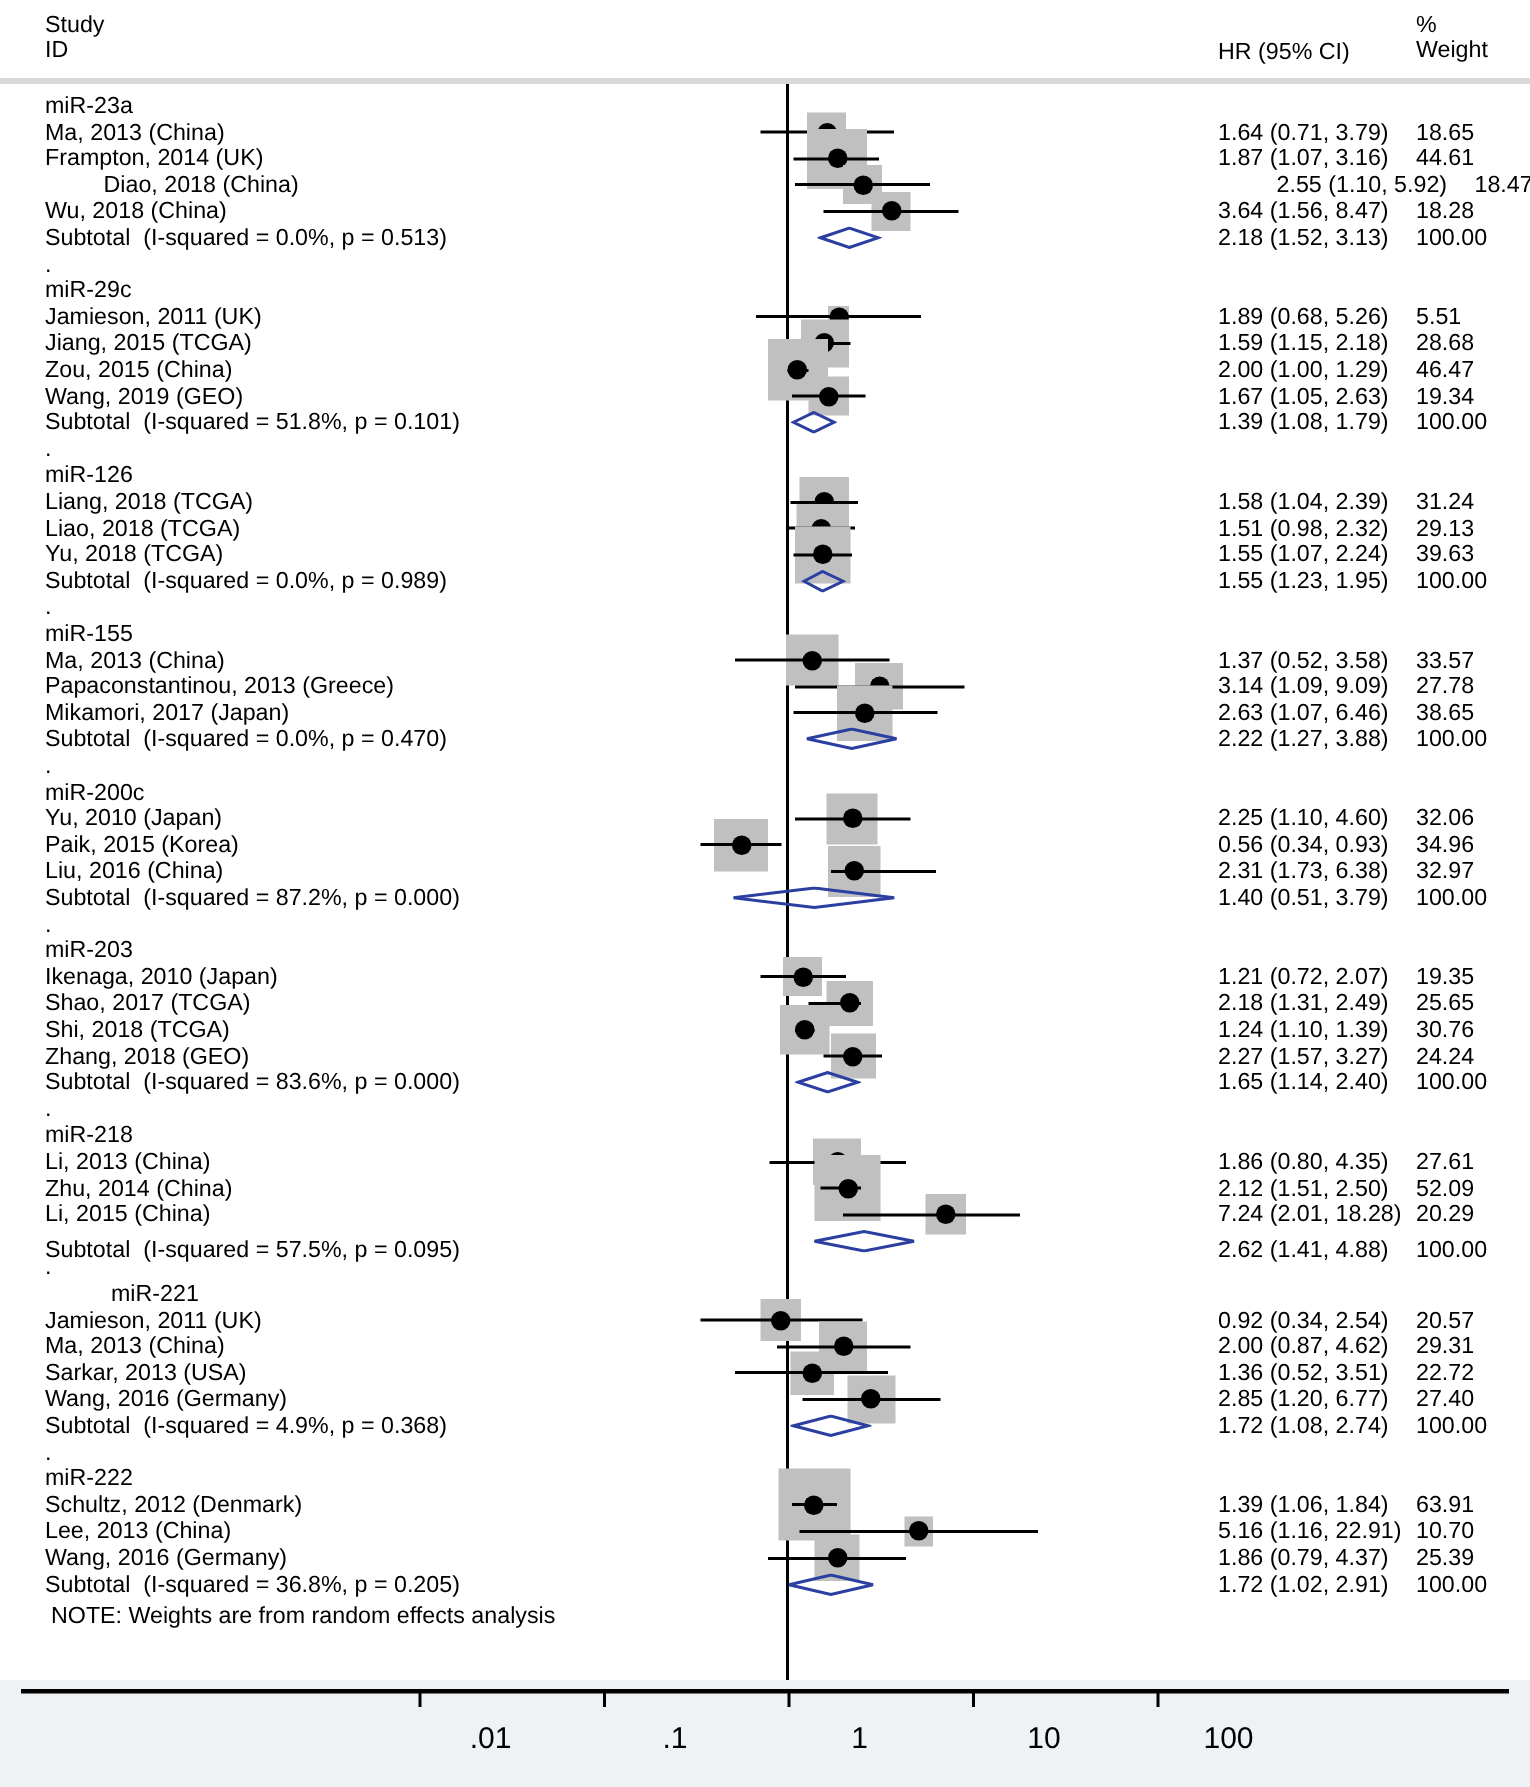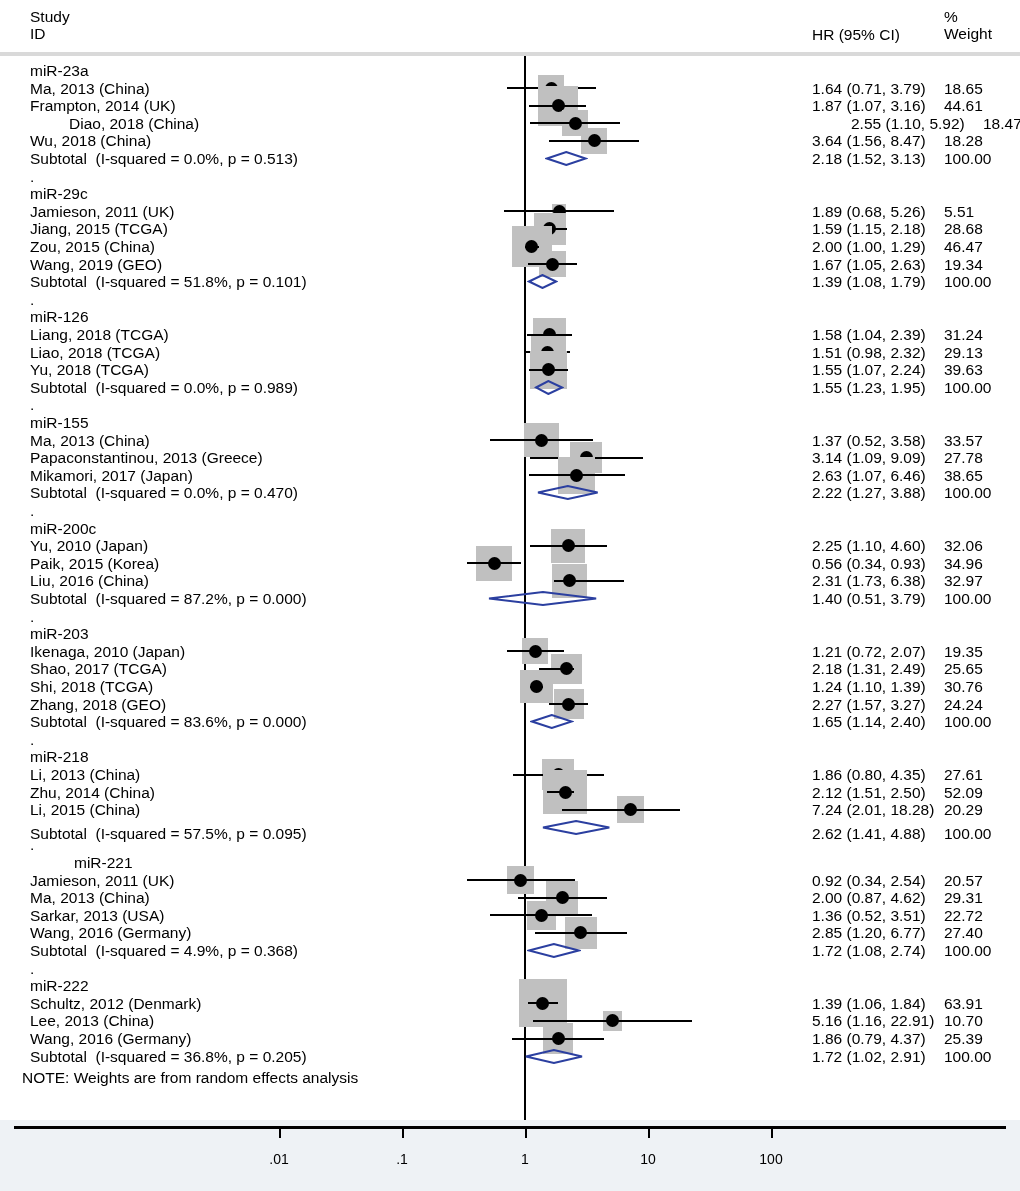--- a/index.html
+++ b/index.html
@@ -120,21 +120,21 @@
     border-radius: 50%;
   }
   .diamond {
     position: absolute;
     background: transparent;
   }
   .diamond svg { display: block; }
   
   .note {
     position: absolute;
-    left: 22px;
+    left: 34px;
     font-size: 15.5px;
     line-height: 17px;
     white-space: pre;
     text-align: center;
   }
   
   .axis-wrap {
     position: absolute;
     left: 0; top: 1120px;
     width: 1020px;
@@ -151,24 +151,25 @@
   .tick {
     position: absolute;
     top: 6px;
     width: 2px;
     height: 12px;
     background: #000000;
   }
   .tick-label {
     position: absolute;
     top: 30px;
-    font-size: 14px;
+    font-size: 20px;
     line-height: 18px;
     white-space: pre;
     transform: translateX(-50%);
+    margin-left: 48px;
   }
 </style>
 </head>
 <body>
 
 <div id="page">
 
   <div class="header">
     <div class="hdr-study">Study
 ID</div>

